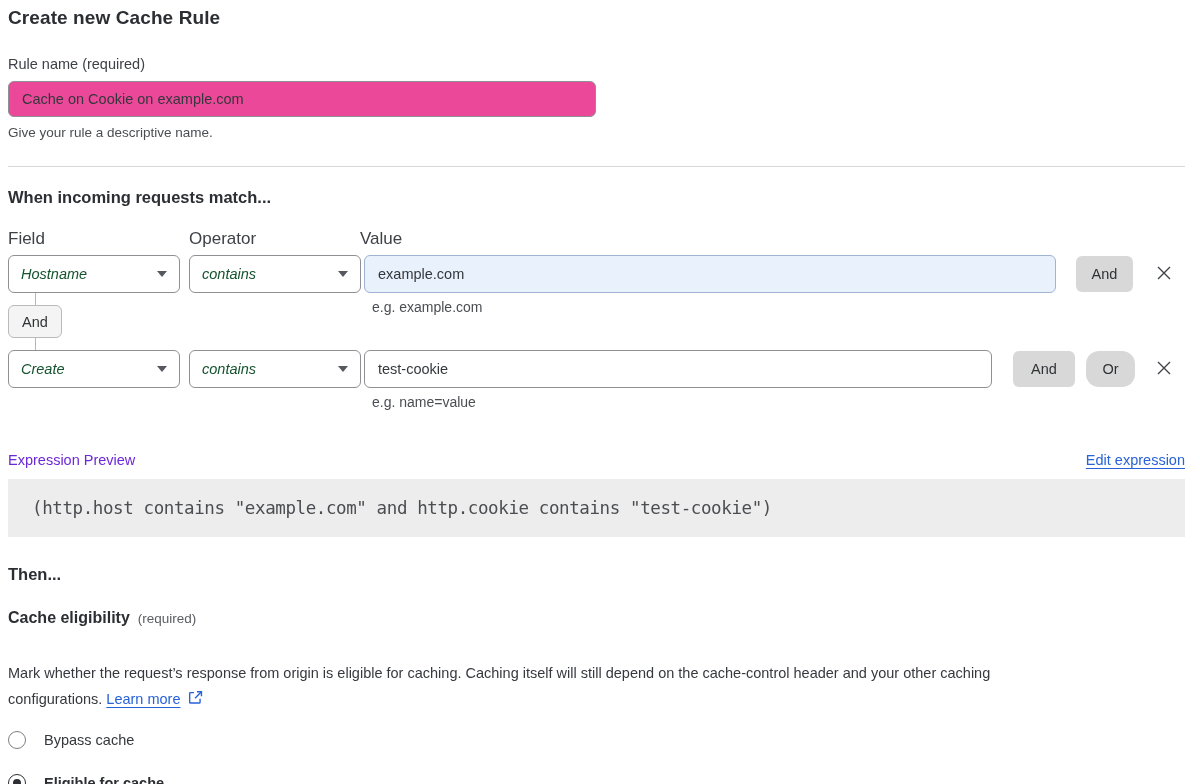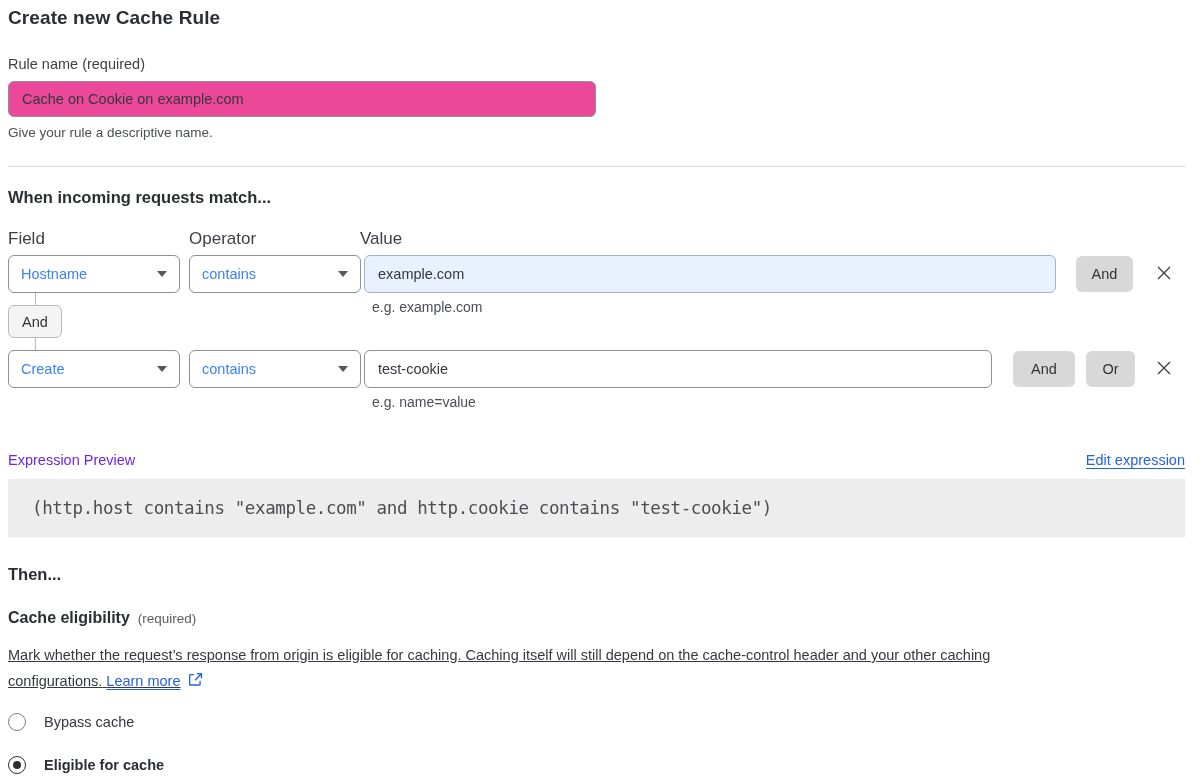--- a/index.html
+++ b/index.html
@@ -30,21 +30,21 @@
   .col-labels .lbl-field { position: absolute; left: 0; }
   .col-labels .lbl-operator { position: absolute; left: 181px; }
   .col-labels .lbl-value { position: absolute; left: 352px; }
 
   .cond-row { position: relative; height: 38px; margin-top: 9px; }
   .cond-row.second { margin-top: 0; }
   .select-box {
     position: absolute; top: 0; height: 38px; width: 172px;
     border: 1px solid #8e9093; border-radius: 6px; background: #fff;
     display: flex; align-items: center; justify-content: space-between;
-    padding: 0 12px; font-size: 14.5px; color: #3b82f6; cursor: pointer;
+    padding: 0 12px; font-size: 14.5px; color: #14532d; cursor: pointer; font-style: italic;
   }
   .select-box.op { left: 181px; }
   .select-box.fld { left: 0; }
   .chevron {
     width: 0; height: 0; border-left: 5px solid transparent;
     border-right: 5px solid transparent; border-top: 6px solid #55585d;
   }
   .value-input {
     position: absolute; left: 356px; top: 0; height: 38px;
     border-radius: 6px; padding: 0 13px;
@@ -52,21 +52,21 @@
   }
   .value-input.focused { width: 692px; background: #e9f1fc; border: 1px solid #9fb3d2; }
   .value-input.plain { width: 628px; background: #fff; border: 1px solid #8e9093; }
   .logic-btn {
     position: absolute; top: 1px; height: 36px; border: none; border-radius: 6px;
     background: #d8d8d8; font-family: "Liberation Sans", sans-serif;
     font-size: 14.5px; color: #303336; cursor: pointer;
   }
   .btn-and-r1 { left: 1068px; width: 57px; }
   .btn-and-r2 { left: 1005px; width: 62px; }
-  .btn-or-r2 { left: 1078px; width: 49px; }
+  .btn-or-r2 { left: 1078px; width: 49px; border-radius: 13px; }
   .remove-btn {
     position: absolute; left: 1144px; top: 7px; width: 24px; height: 24px;
     background: transparent; border: none; cursor: pointer; padding: 0;
     display: flex; align-items: center; justify-content: center;
   }
   .hint { font-size: 14px; color: #4a4e53; line-height: 16px; }
 
   .connector-zone { position: relative; height: 57px; }
   .connector-zone .hint { position: absolute; left: 364px; top: 6px; }
   .v-line { position: absolute; left: 27px; width: 1px; background: #b4b6b8; }
@@ -88,21 +88,21 @@
     margin-top: 11px; width: 1177px; height: 58px; background: #ededee;
     display: flex; align-items: center; padding: 0 24px;
   }
   .code-text { font-family: "DejaVu Sans Mono", "Liberation Mono", monospace; font-size: 17.5px; color: #4b4d50; letter-spacing: -.4px; }
 
   
   .then-heading { margin-top: 27px; }
   .elig-header { margin-top: 25px; display: flex; align-items: baseline; gap: 8px; }
   .elig-title { font-size: 16px; font-weight: bold; color: #2b2e33; }
   .elig-required { font-size: 13.5px; color: #5a5d61; }
-  .elig-desc { margin-top: 15px; max-width: 1165px; font-size: 14.5px; line-height: 26px; color: #36393e; text-decoration: underline; }
+  .elig-desc { margin-top: 33px; max-width: 1165px; font-size: 14.5px; line-height: 26px; color: #36393e; }
   .ext-icon { display: inline-block; vertical-align: -2px; margin-left: 6px; }
 
   .radio-row { display: flex; align-items: center; margin-top: 16px; height: 20px; cursor: pointer; }
   .radio-row + .radio-row { margin-top: 23px; }
   .radio-circle {
     width: 18px; height: 18px; border-radius: 50%; background: #fff;
     border: 1.5px solid #7e8084; flex: none; position: relative;
   }
   .radio-circle.checked { border-color: #2c2f33; }
   .radio-circle.checked::after {

